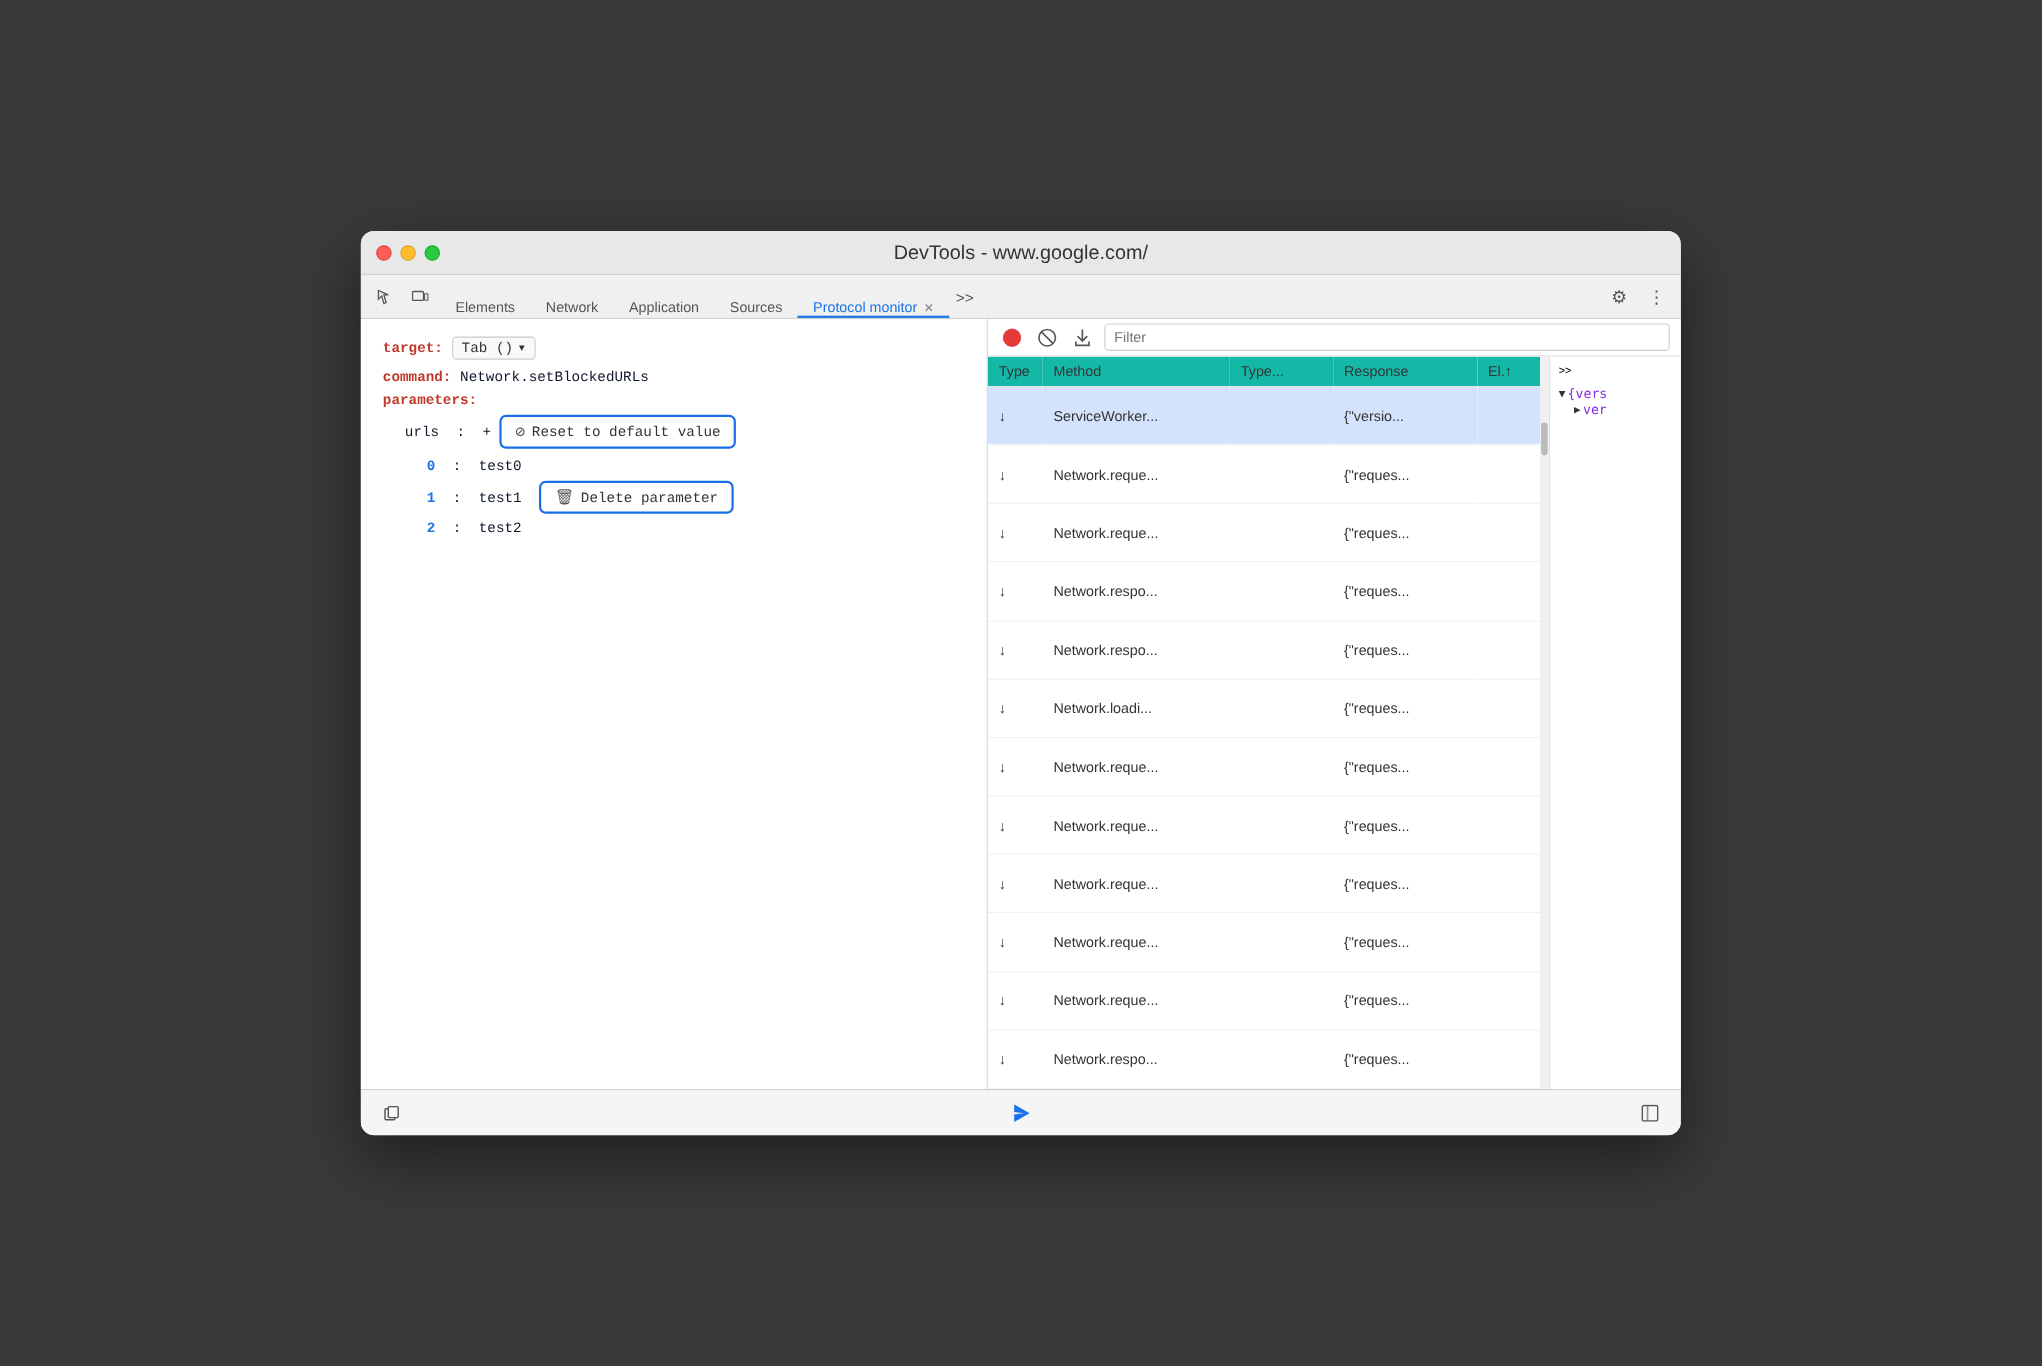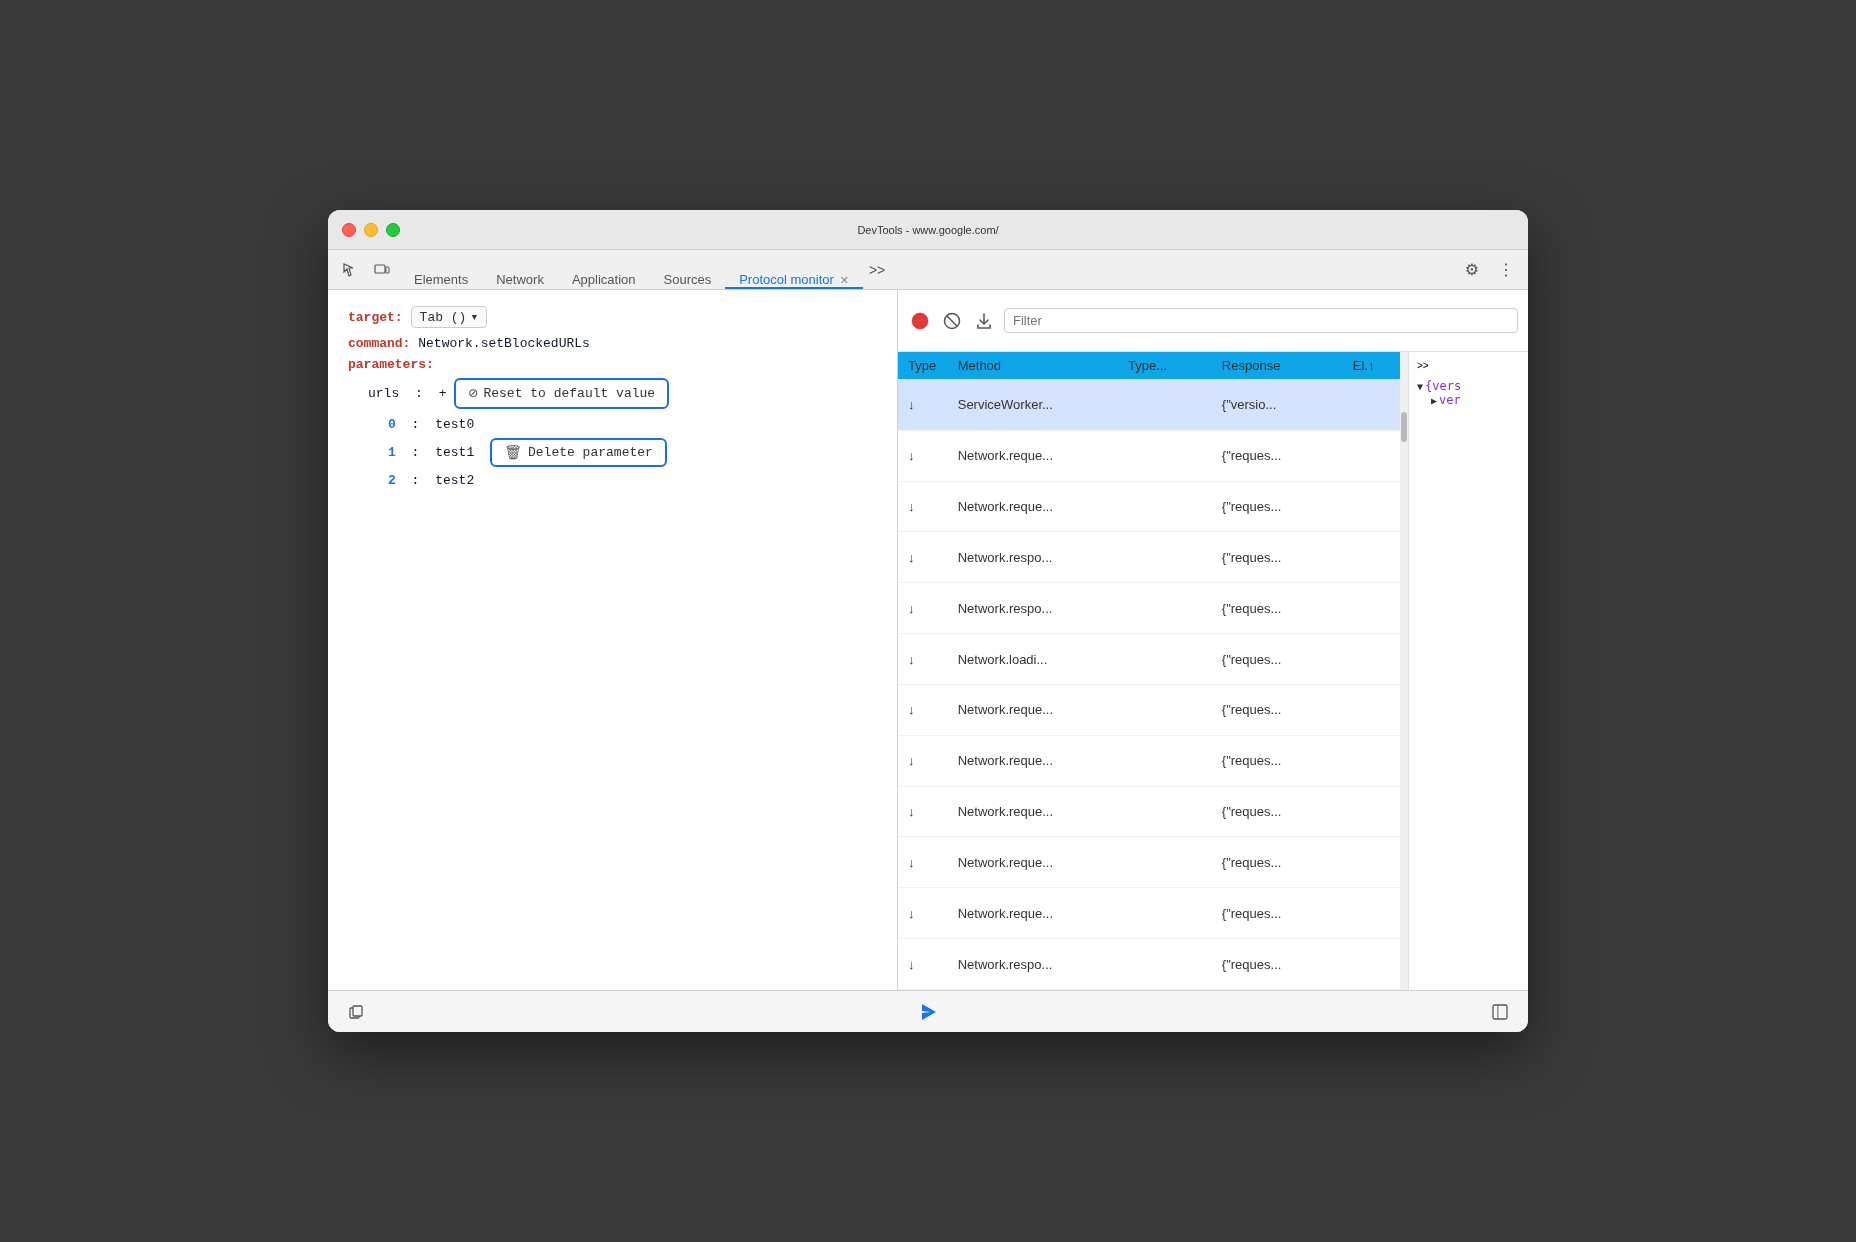--- a/index.html
+++ b/index.html
@@ -36,21 +36,21 @@
       height: 14px;
       border-radius: 50%;
     }
     .tl-red { background: #ff5f57; border: 1px solid #e0443e; }
     .tl-yellow { background: #ffbd2e; border: 1px solid #dea123; }
     .tl-green { background: #28c940; border: 1px solid #1aab29; }
     .titlebar-title {
       position: absolute;
       left: 50%;
       transform: translateX(-50%);
-      font-size: 11px;
+      font-size: 18px;
       font-weight: 500;
       color: #333;
     }
     .toolbar {
       background: #f0f0f0;
       border-bottom: 1px solid #d0d0d0;
       display: flex;
       align-items: center;
       padding: 0 8px;
       height: 40px;
@@ -199,21 +199,21 @@
     .right-panel {
       flex: 1;
       display: flex;
       flex-direction: column;
       background: #fff;
       overflow: hidden;
     }
     .protocol-toolbar {
       display: flex;
       align-items: center;
-      padding: 18px 10px;
+      padding: 4px 10px;
       border-bottom: 1px solid #e0e0e0;
       gap: 8px;
     }
     .proto-btn {
       width: 24px;
       height: 24px;
       border: none;
       background: none;
       cursor: pointer;
       border-radius: 4px;
@@ -236,21 +236,21 @@
       display: flex;
     }
     .data-table {
       width: 100%;
       border-collapse: collapse;
       font-size: 13px;
     }
     .data-table th {
       text-align: left;
       padding: 6px 10px;
-      background: #0ea5e9;
+      background: #14b8a6;
       border-bottom: 1px solid #e0e0e0;
       color: #333;
       font-weight: 500;
       white-space: nowrap;
       position: sticky;
       top: 0;
       z-index: 1;
     }
     .data-table td {
       padding: 6px 10px;

